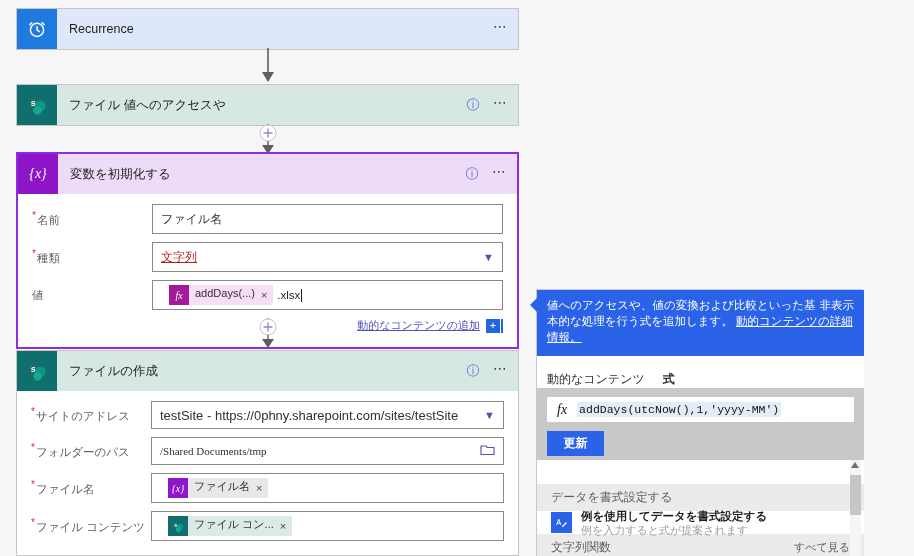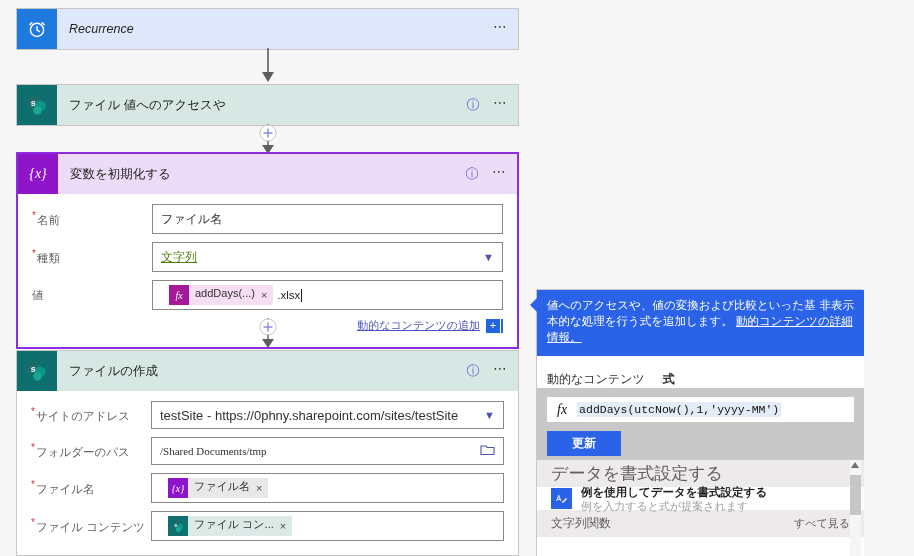--- a/index.html
+++ b/index.html
@@ -50,21 +50,21 @@
     flex: 0 0 auto;
   }
   .head-dots {
     width: 34px; text-align: center;
     color: #3b3a39; letter-spacing: 2px; font-size: 14px;
     flex: 0 0 auto; line-height: 1;
     padding-bottom: 6px;
   }
 
   
-  .head-recurrence { background: #dee8fa; font-style: italic; }
+  .head-recurrence { background: #dee8fa; }
   .head-sp         { background: #d7e7e3; }
   .head-var        { background: #eddcf7; }
 
   .ico-recurrence { background: #1f7ae0; }
   .ico-sp         { background: #0f6e6e; }
   .ico-var        { background: #8f15c9; }
 
   .card-body { background: #fff; padding: 10px 14px 14px 14px; }
 
   .field-row { display: flex; align-items: center; margin-bottom: 8px; }
@@ -86,21 +86,21 @@
     position: relative;
   }
   .field-input.tall { height: 30px; }
   .chev {
     position: absolute; right: 8px; top: 50%; transform: translateY(-50%);
     color: #4f52b2; font-size: 11px;
   }
   .folder-ico { position: absolute; right: 8px; top: 50%; transform: translateY(-50%); }
 
   .val-text { font-size: 12px; color: #323130; }
-  .placeholderish { color: #4d7c0f; text-decoration: underline; }
+  .placeholderish { color: #b91c1c; text-decoration: underline; }
 
   
   .token { display: inline-flex; align-items: center; height: 20px; font-size: 11px; }
   .token .tk-ico {
     width: 20px; height: 20px; flex: 0 0 20px;
     display: flex; align-items: center; justify-content: center;
     color: #fff; font-size: 10px;
   }
   .token .tk-label {
     padding: 0 6px 4px 6px; height: 20px; display: flex; align-items: center;
@@ -172,31 +172,31 @@
   .expr-box {
     height: 25px; background: #fff; display: flex; align-items: center; padding: 0 6px;
   }
   .expr-fx { font-family: "Liberation Serif", serif; font-style: italic; font-size: 14px; color: #111; margin: 0 10px 0 4px; }
   .expr-text {
     font-family: "Liberation Mono", "DejaVu Sans Mono", monospace;
     font-size: 11.5px; color: #111; background: #e4ecf7; padding: 1px 2px;
     white-space: nowrap;
   }
   .btn-update {
-    margin-top: 9px; width: 74px; height: 25px;
+    margin-top: 9px; width: 57px; height: 25px;
     background: #2b63e8; color: #fff; font-size: 12px; font-weight: bold;
     display: flex; align-items: center; justify-content: center; cursor: pointer;
   }
   .list-area {
     position: absolute; left: 0; top: 170px; width: 327px; height: 97px;
     background: #fff; overflow: hidden;
   }
   .list-group-head {
     height: 27px; background: #eceaea; display: flex; align-items: center;
-    padding-left: 14px; font-size: 17px; color: #605e5c;
+    padding-left: 14px; font-size: 12px; color: #605e5c; margin-top: 24px;
   }
   .list-item {
     height: 23px; background: #fff; display: flex; align-items: center;
     padding-left: 14px; cursor: pointer;
   }
   .li-ico {
     width: 21px; height: 21px; flex: 0 0 21px; background: #2b63e8;
     color: #fff; display: flex; align-items: center; justify-content: center;
     font-size: 10px; margin-right: 9px;
   }

